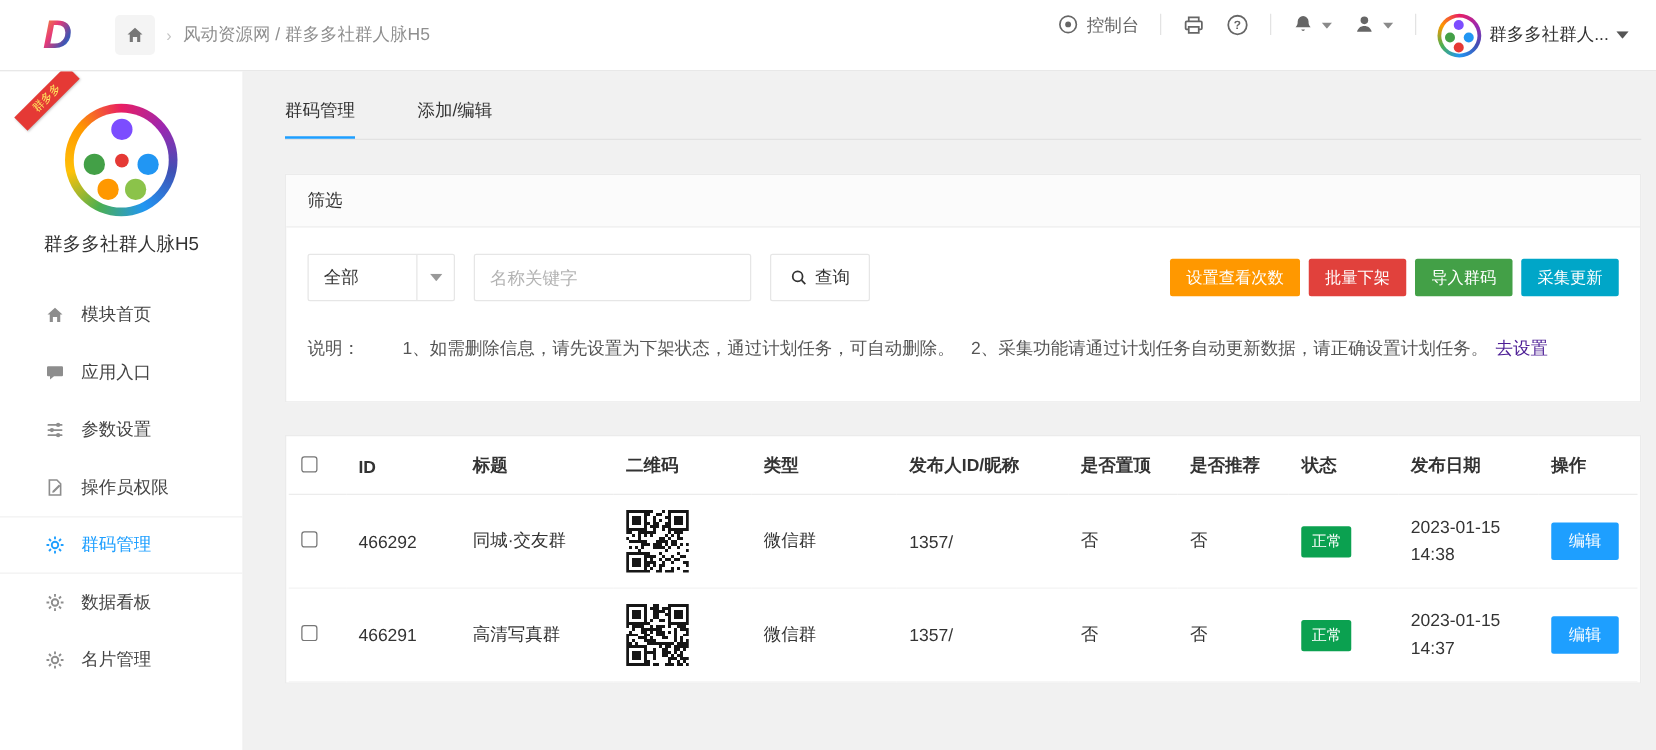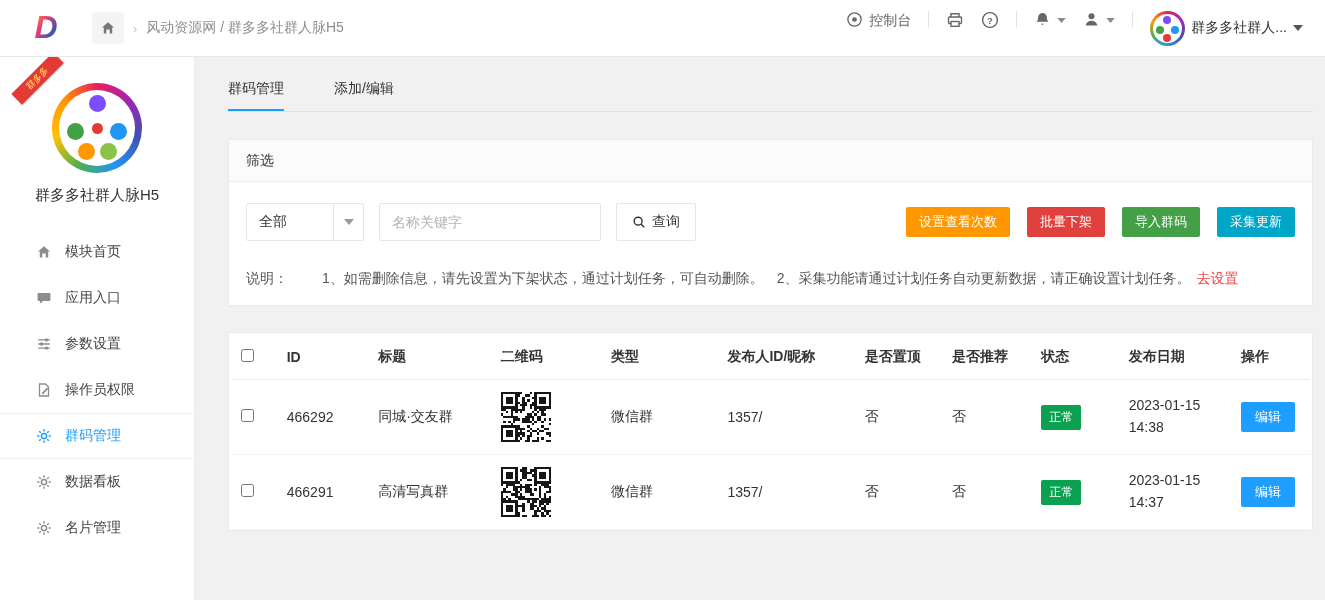--- a/index.html
+++ b/index.html
@@ -60,40 +60,40 @@
     padding:0 12px 0 32px; overflow:hidden; }
   .tabs { padding-top:23px; display:flex; gap:50px; }
   .tab { font-size:14px; color:#333; padding-bottom:13px; position:relative; cursor:pointer; }
   .tab.active::after { content:''; position:absolute; left:0; right:0; bottom:0; height:2px; background:#1E9FFF; }
   .tabs-rule { height:1px; background:#e2e2e2; }
 
   .card { background:#fff; border:1px solid #ebebeb; }
   .filter-card { margin-top:27px; }
   .card-header { height:42px; line-height:41px; padding:0 17px; background:#fbfbfb;
     border-bottom:1px solid #eee; font-size:14px; color:#333; }
-  .filter-body { padding:21px 17px 16px; }
+  .filter-body { padding:21px 17px 32px; }
   .filter-row { display:flex; align-items:center; }
   .select { width:118px; height:38px; border:1px solid #e6e6e6; border-radius:2px; background:#fff;
     display:flex; align-items:center; font-size:14px; color:#333; cursor:pointer; }
   .select .val { flex:1; padding-left:12px; }
   .select .arrow-seg { width:30px; height:100%; border-left:1px solid #e6e6e6;
     display:flex; align-items:center; justify-content:center; }
   .kw-input { width:222px; height:38px; border:1px solid #e6e6e6; border-radius:2px;
     margin-left:15px; padding:0 12px; font-size:14px; color:#333; outline:none; }
   .kw-input::placeholder { color:#b3b3b3; }
   .search-btn { margin-left:15px; height:38px; padding:0 15px; background:#fff;
     border:1px solid #e6e6e6; border-radius:2px; display:flex; align-items:center; gap:6px;
     font-size:14px; color:#333; cursor:pointer; font-family:inherit; }
-  .actions { margin-left:auto; display:flex; gap:17px; }
+  .actions { margin-left:auto; display:flex; gap:7px; }
   .act-btn { height:30px; padding:0 13px; border:none; border-radius:2px; color:#fff;
     font-size:13px; cursor:pointer; font-family:inherit; }
   .notes { margin-top:27px; display:flex; font-size:14px; color:#555; line-height:1.5; }
   .notes-label { width:76px; flex:0 0 auto; }
   .notes-lines { display:flex; flex-direction:row; gap:13px; }
-  .note-link { color:#ef4444; text-decoration:none; cursor:pointer; margin-left:2px; }
+  .note-link { color:#4c1d95; text-decoration:none; cursor:pointer; margin-left:2px; }
 
   .table-card { margin-top:26px; padding:0 2px; }
   table { width:100%; border-collapse:collapse; font-size:14px; color:#333; table-layout:fixed; }
   thead th { text-align:left; font-weight:bold; padding:15px 10px 13px; border-bottom:1px solid #ececec; }
   tbody td { padding:12px 10px; border-bottom:1px solid #f3f3f3; vertical-align:middle; }
   .col-check { width:44px; }  .col-id { width:88px; }  .col-title { width:118px; }
   .col-qr { width:106px; }    .col-type { width:112px; } .col-pub { width:132px; }
   .col-top { width:84px; }    .col-rec { width:86px; }   .col-status { width:84px; }
   .col-date { width:108px; }  .col-op { width:76px; }
   .qr { width:50px; height:50px; background:#fff; }

